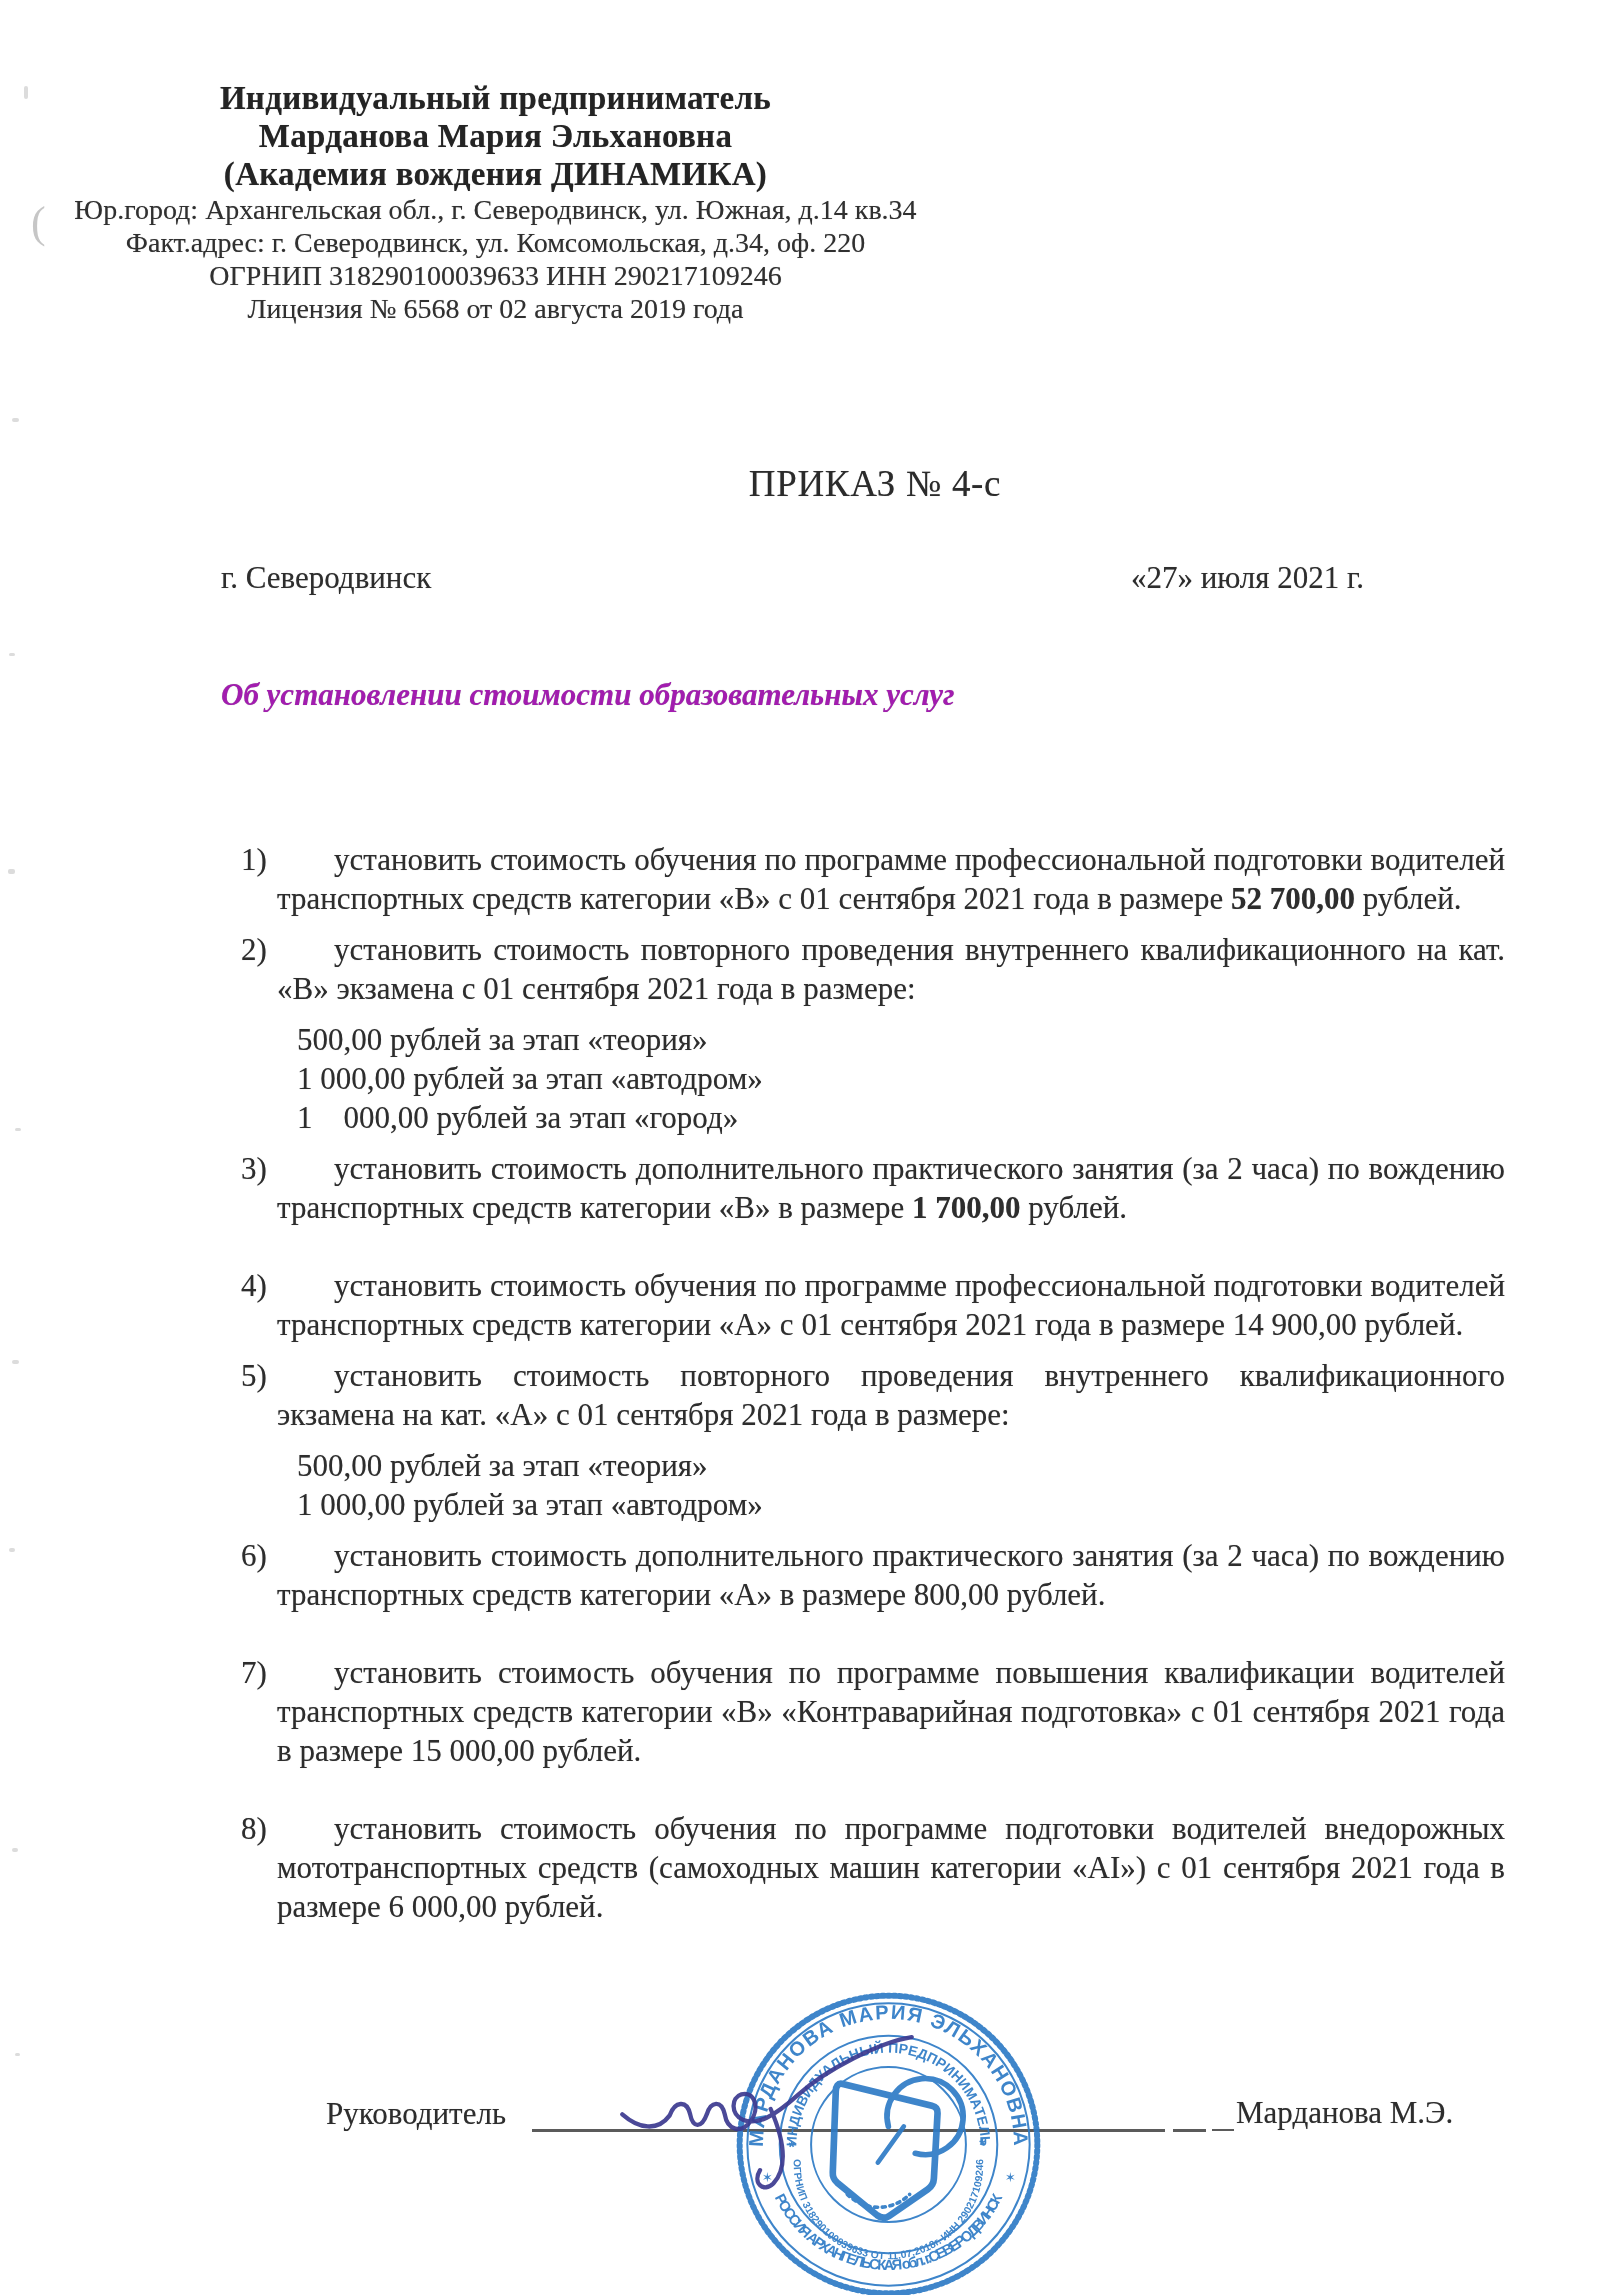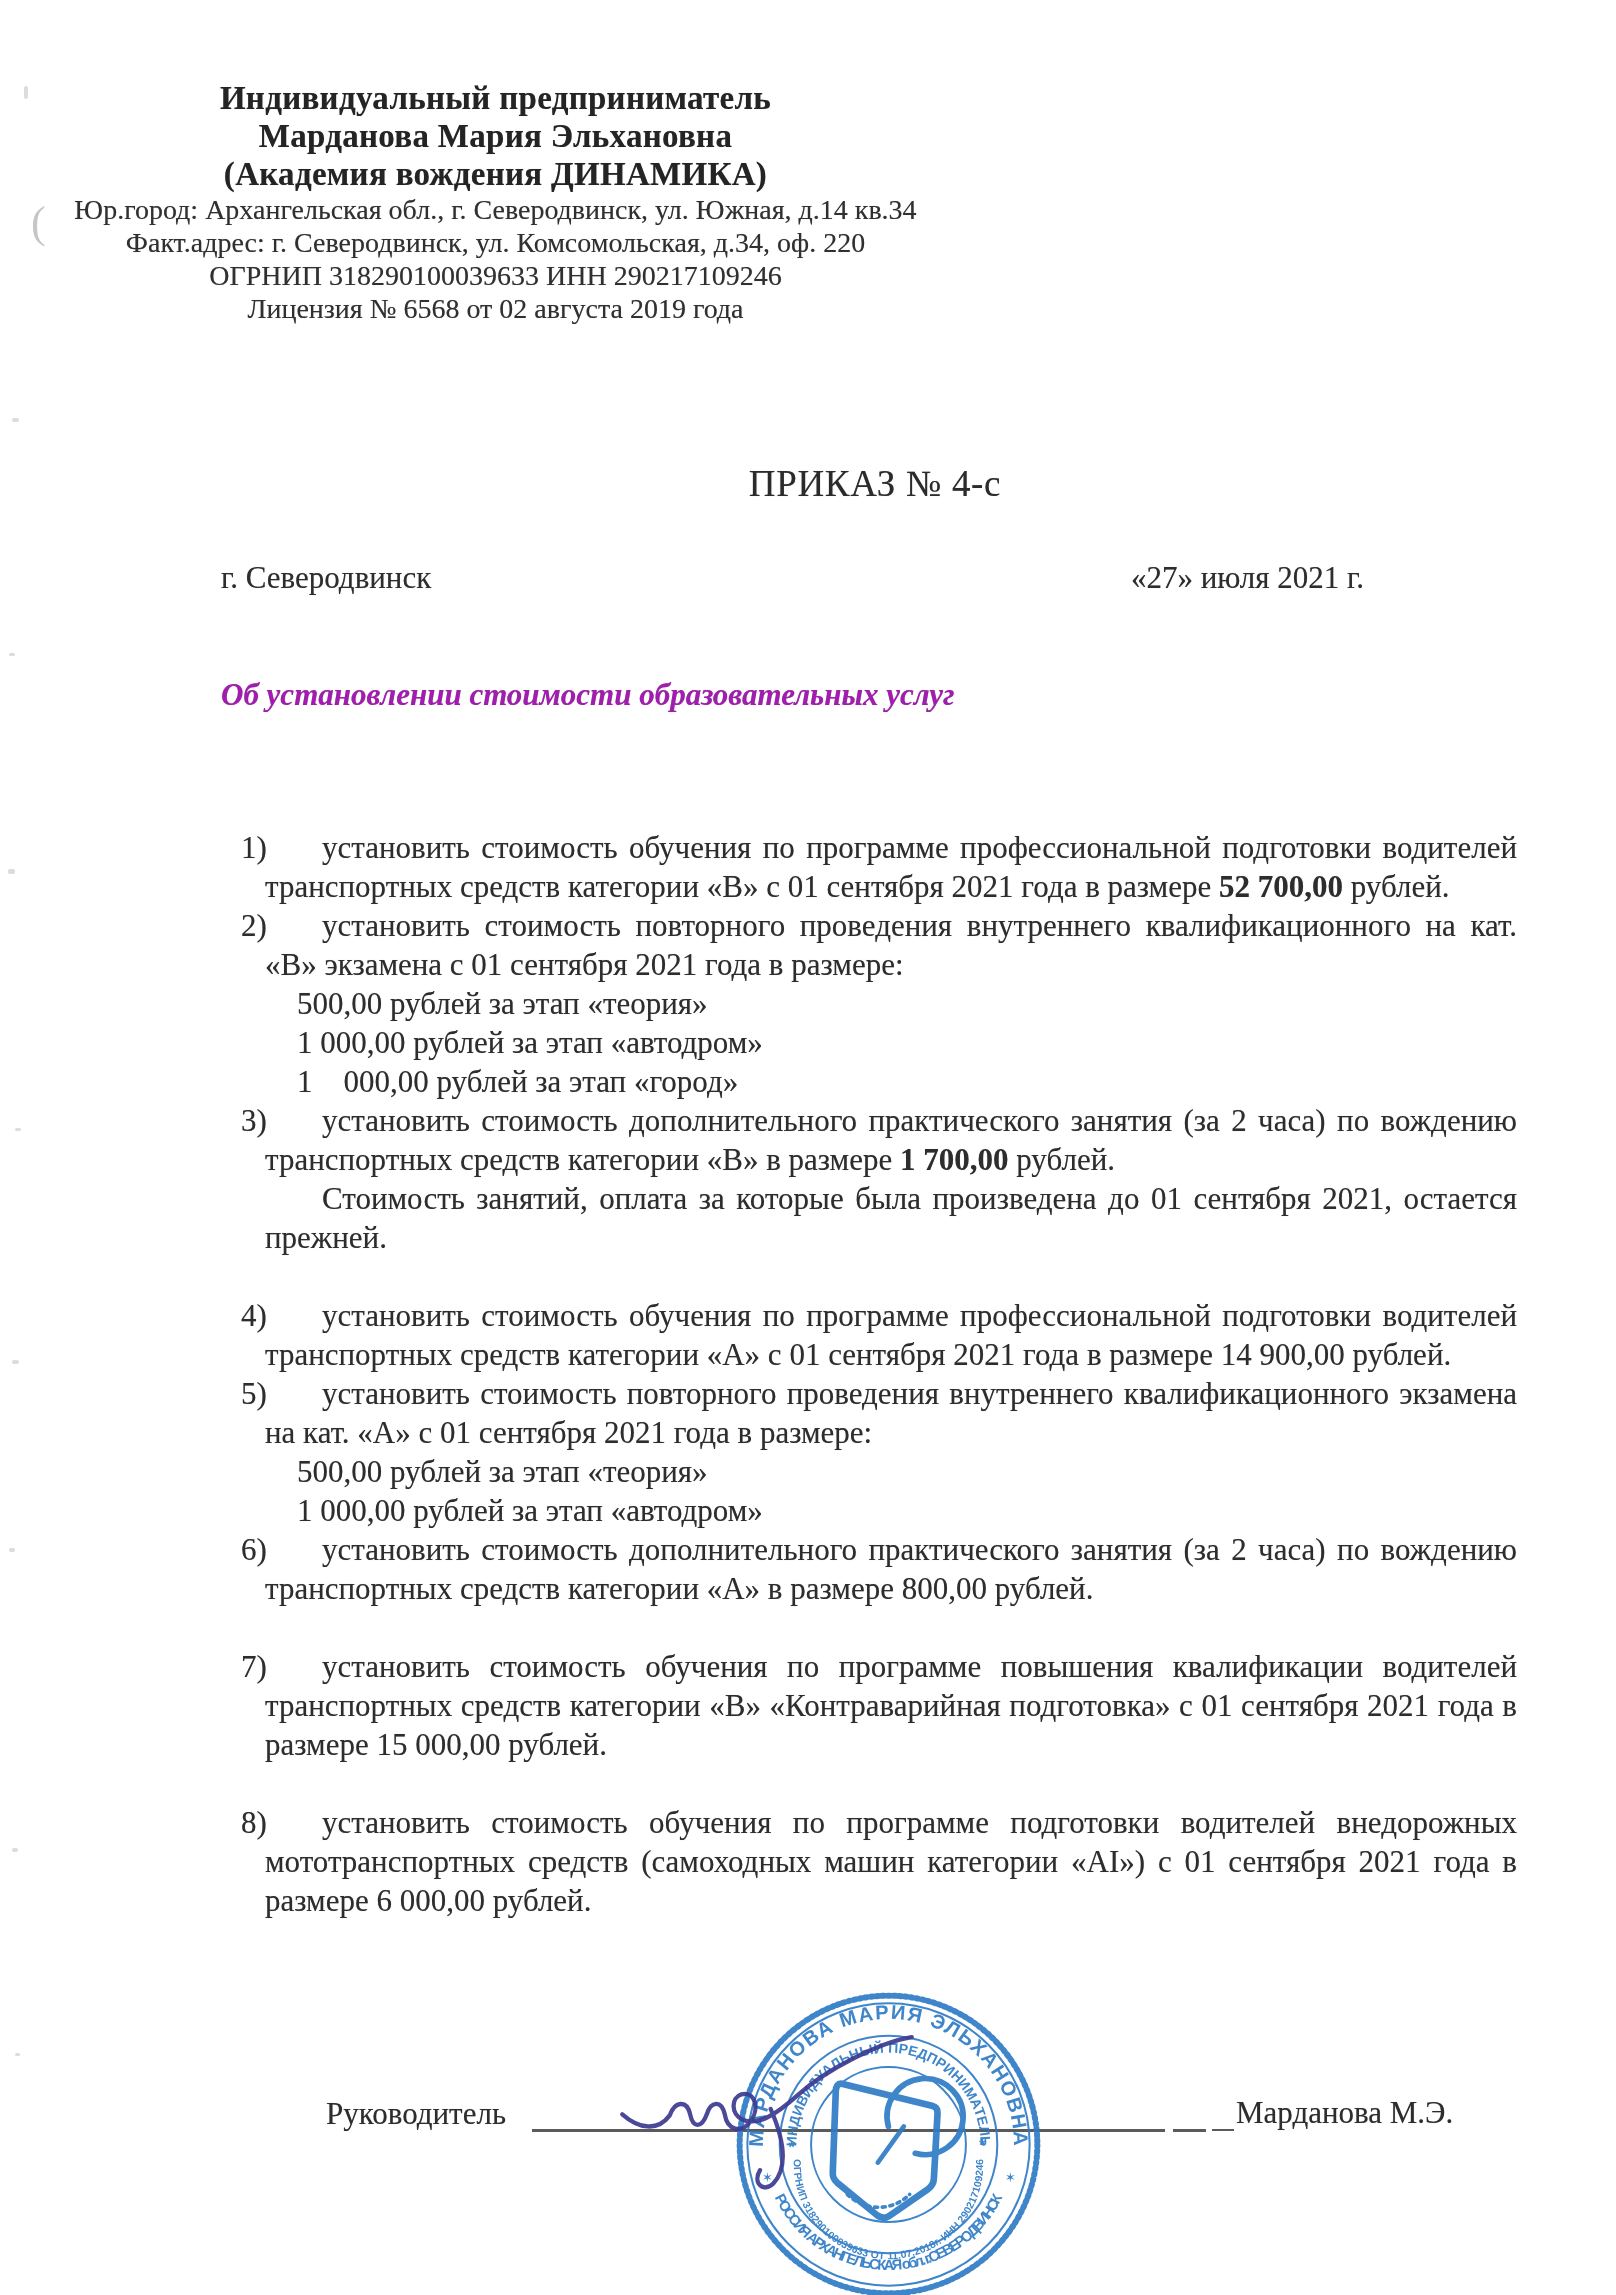--- a/index.html
+++ b/index.html
@@ -34,21 +34,21 @@
   }
 
   
   .body-text{
     position:absolute; left:265px; top:828px; width:1252px;
     font-size:31px; line-height:39px;
   }
   .item{ position:relative; margin:0; }
   .item.gap{ margin-top:39px; }
   .item .num{ position:absolute; left:-24px; top:0; }
-  .item .itext{ margin:0; text-indent:57px; text-align:justify; text-align-last:left; }
+  .item .itext{ margin:12px; text-indent:57px; text-align:justify; text-align-last:left; }
   .item .note{ margin:0; text-indent:57px; text-align:justify; text-align-last:left; }
   .sub{ margin-left:32px; white-space:pre-wrap; }
   .b{ font-weight:bold; }
 
   
   .sig-role{ position:absolute; left:326px; top:2096px; font-size:31px; }
   .sig-name{ position:absolute; left:1236px; top:2095px; font-size:31px; }
   .sig-line{ position:absolute; top:2129px; height:2.7px; background:#3e3e3e; opacity:.85; }
   .sig-line.s1{ left:532px; width:633px; }
   .sig-line.s2{ left:1173px; width:33px; }
@@ -109,21 +109,20 @@
       <span class="num">2)</span>
       <p class="itext"><span>установить стоимость повторного проведения внутреннего квалификационного на кат. «В» экзамена с 01 сентября 2021 года в размере:</span></p>
       <div class="sub">500,00 рублей за этап «теория»</div>
       <div class="sub">1 000,00 рублей за этап «автодром»</div>
       <div class="sub">1    000,00 рублей за этап «город»</div>
     </div>
 
     <div class="item">
       <span class="num">3)</span>
       <p class="itext"><span>установить стоимость дополнительного практического занятия (за 2 часа) по вождению транспортных средств категории «В» в размере </span><span class="b">1 700,00</span><span> рублей.</span></p>
-      <p class="note">Стоимость занятий, оплата за которые была произведена до 01 сентября 2021, остается прежней.</p>
     </div>
 
     <div class="item gap">
       <span class="num">4)</span>
       <p class="itext"><span>установить стоимость обучения по программе профессиональной подготовки водителей транспортных средств категории «А» с 01 сентября 2021 года в размере 14 900,00 рублей.</span></p>
     </div>
 
     <div class="item">
       <span class="num">5)</span>
       <p class="itext"><span>установить стоимость повторного проведения внутреннего квалификационного экзамена на кат. «А» с 01 сентября 2021 года в размере:</span></p>

